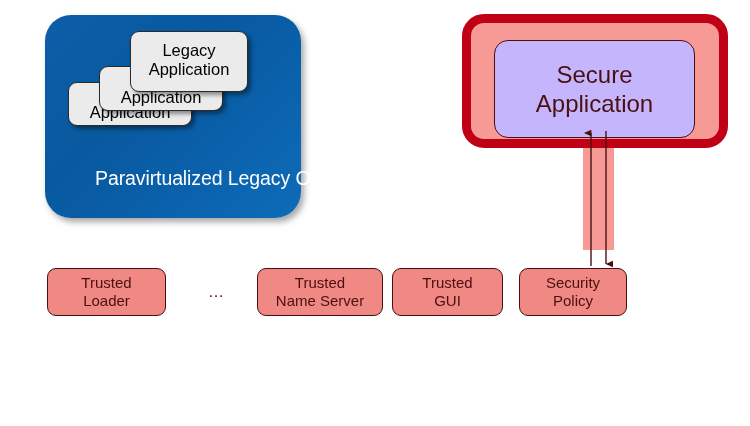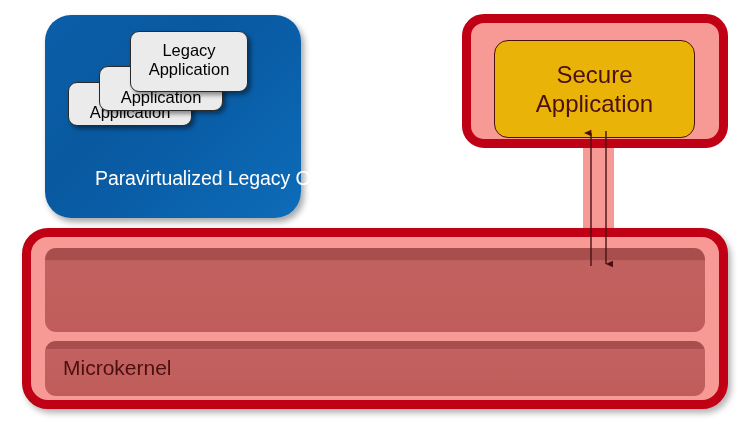--- a/index.html
+++ b/index.html
@@ -95,21 +95,21 @@
   }
   .secure-inner {
     position: absolute;
     left: 23px;
     top: 17px;
     width: 201px;
     height: 98px;
     box-sizing: border-box;
     border: 1.3px solid #4a1010;
     border-radius: 14px;
-    background: #eab308;
+    background: #c4b5fd;
     color: #4a1010;
     font-size: 24px;
     line-height: 29px;
     text-align: center;
     display: flex;
     align-items: center;
     justify-content: center;
     white-space: pre-line;
   }
 
@@ -242,26 +242,20 @@
 Application</span>
   </div>
 
   <div class="neck"></div>
 
   <div class="secure-outer">
     <div class="secure-inner">Secure
 Application</div>
   </div>
 
-  <div class="tcb-outer">
-    <div class="band band-services"></div>
-    <div class="band band-kernel">
-      <div class="kernel-label">Microkernel</div>
-    </div>
-  </div>
 
   <div class="svc svc-loader">Trusted
 Loader</div>
 
   <div class="svc-ellipsis">…</div>
 
   <div class="svc svc-nameserver">Trusted
 Name Server</div>
 
   <div class="svc svc-gui">Trusted

